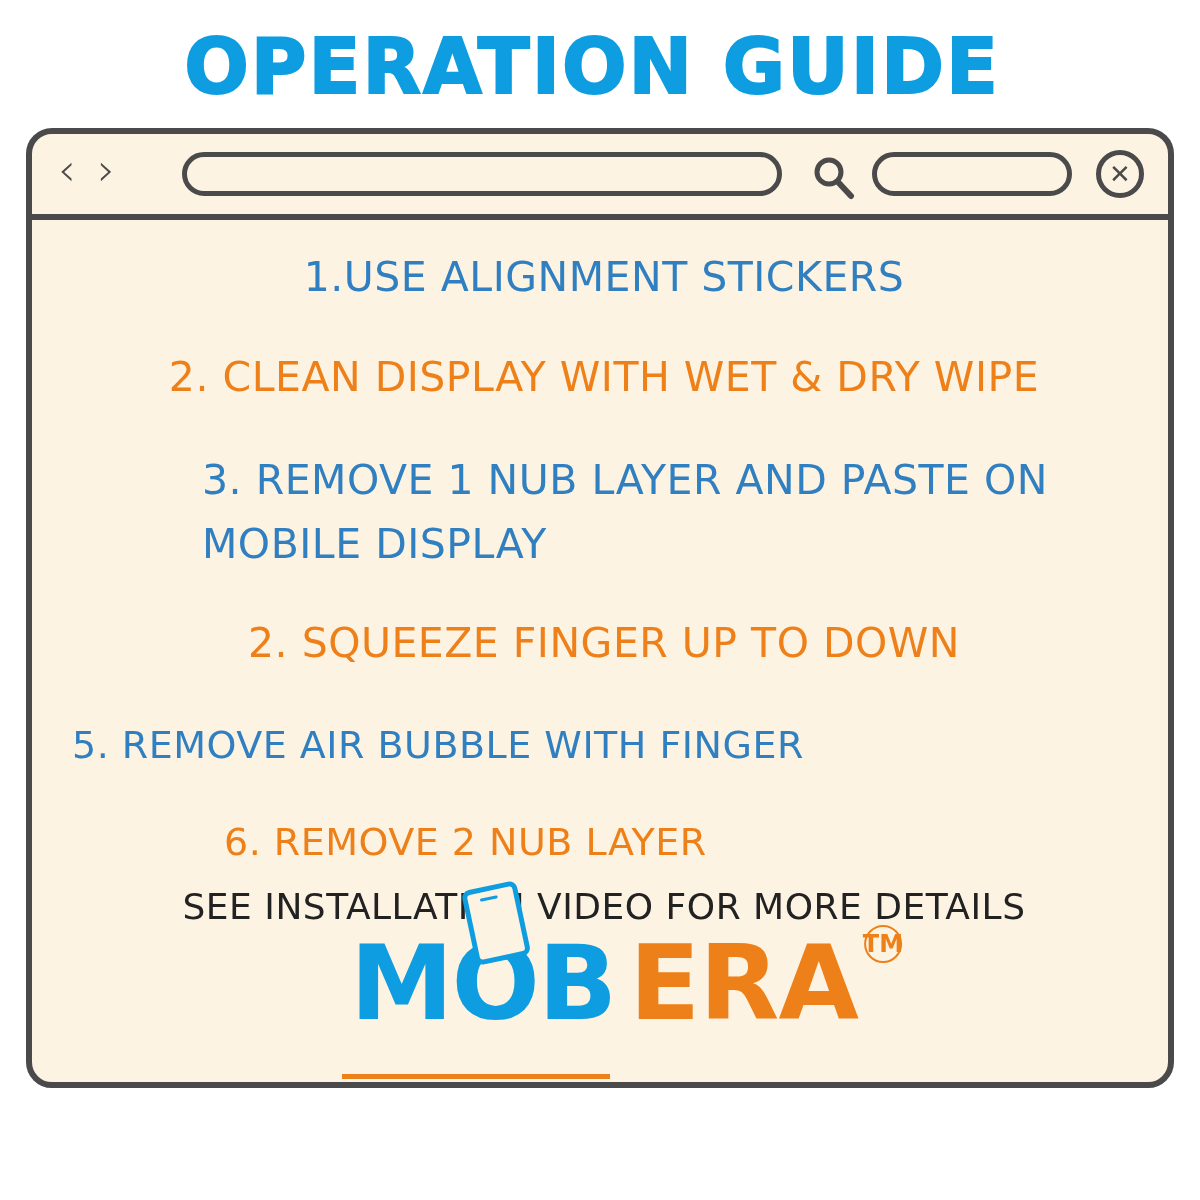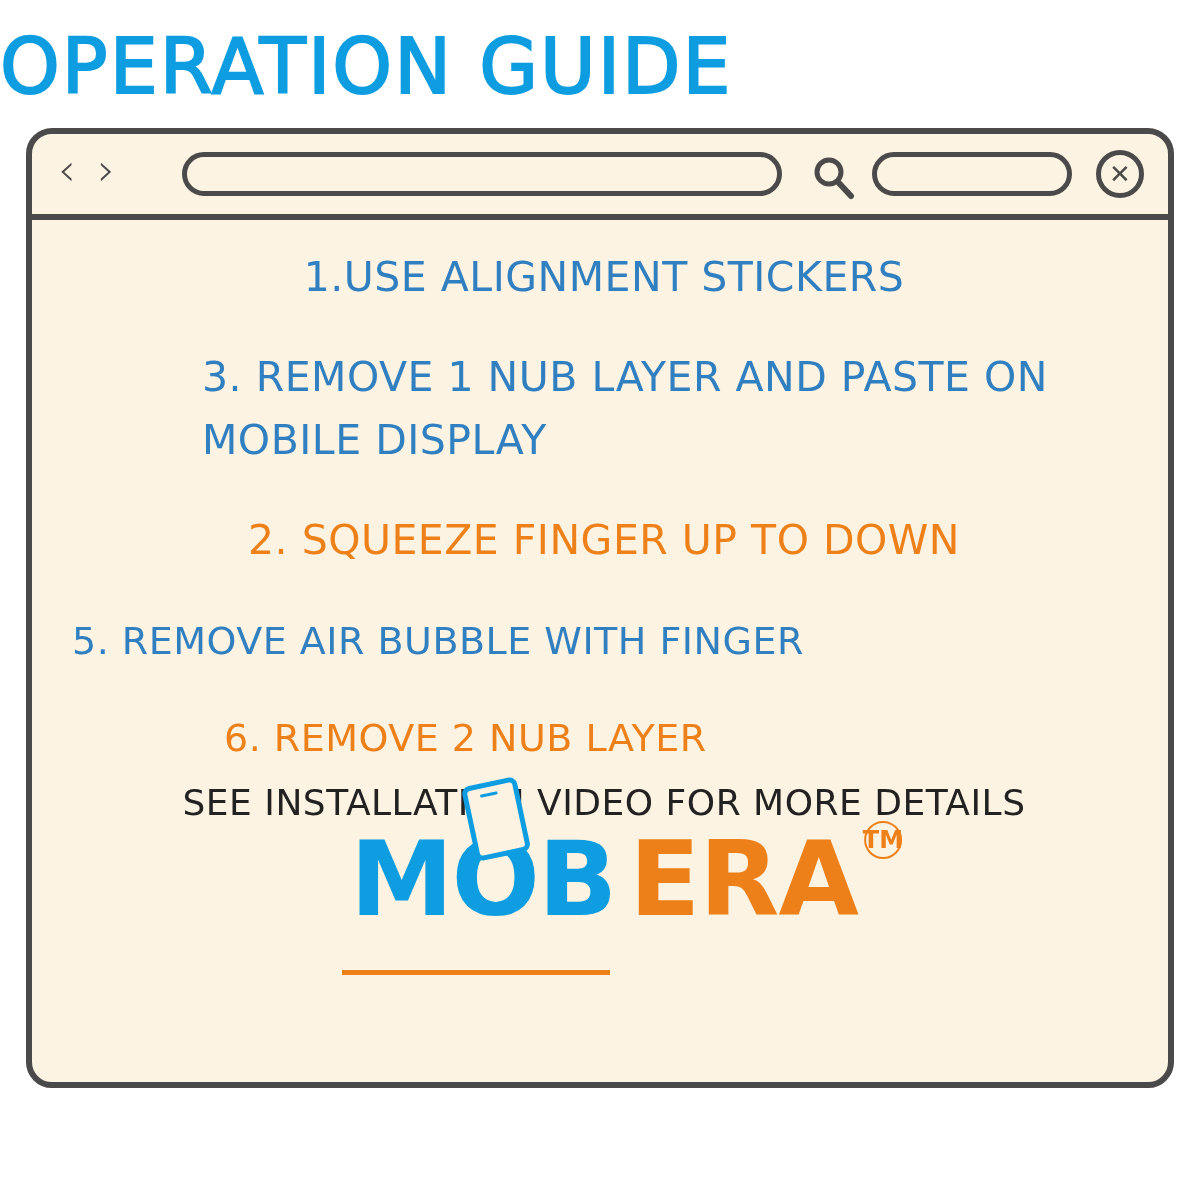--- a/index.html
+++ b/index.html
@@ -13,23 +13,23 @@
     font-family: "Liberation Sans", sans-serif;
     overflow: hidden;
     position: relative;
   }
 
   .page-title {
     position: absolute;
     top: 22px;
     left: 0;
     width: 1000px;
-    text-align: left;
+    text-align: right;
     font-size: 76px;
-    font-weight: normal;
+    font-weight: bold;
     letter-spacing: 2px;
     color: #0d9de0;
     font-family: "DejaVu Sans", sans-serif;
     -webkit-text-stroke: 2px #0d9de0;
   }
 
   
   .window {
     position: absolute;
     left: 26px;
@@ -251,20 +251,21 @@
       </svg>
     </span>
 
     <div class="second-bar"></div>
 
     <div class="close-btn">✕</div>
   </div>
 
   <div class="content">
     <p class="step blue step-1">1.USE ALIGNMENT STICKERS</p>
+    <p class="step orange step-2">2. CLEAN DISPLAY WITH WET &amp; DRY WIPE</p>
     <p class="step blue step-3">3. REMOVE 1 NUB LAYER AND PASTE ON MOBILE DISPLAY</p>
     <p class="step orange step-4">2. SQUEEZE FINGER UP TO DOWN</p>
     <p class="step blue step-5">5. REMOVE AIR BUBBLE WITH FINGER</p>
     <p class="step orange step-6">6. REMOVE 2 NUB LAYER</p>
 
     <div class="footnote">SEE INSTALLATION VIDEO FOR MORE DETAILS</div>
 
     <div class="logo">
       <div class="logo-inner">
         <span class="logo-mob">MOB</span>

